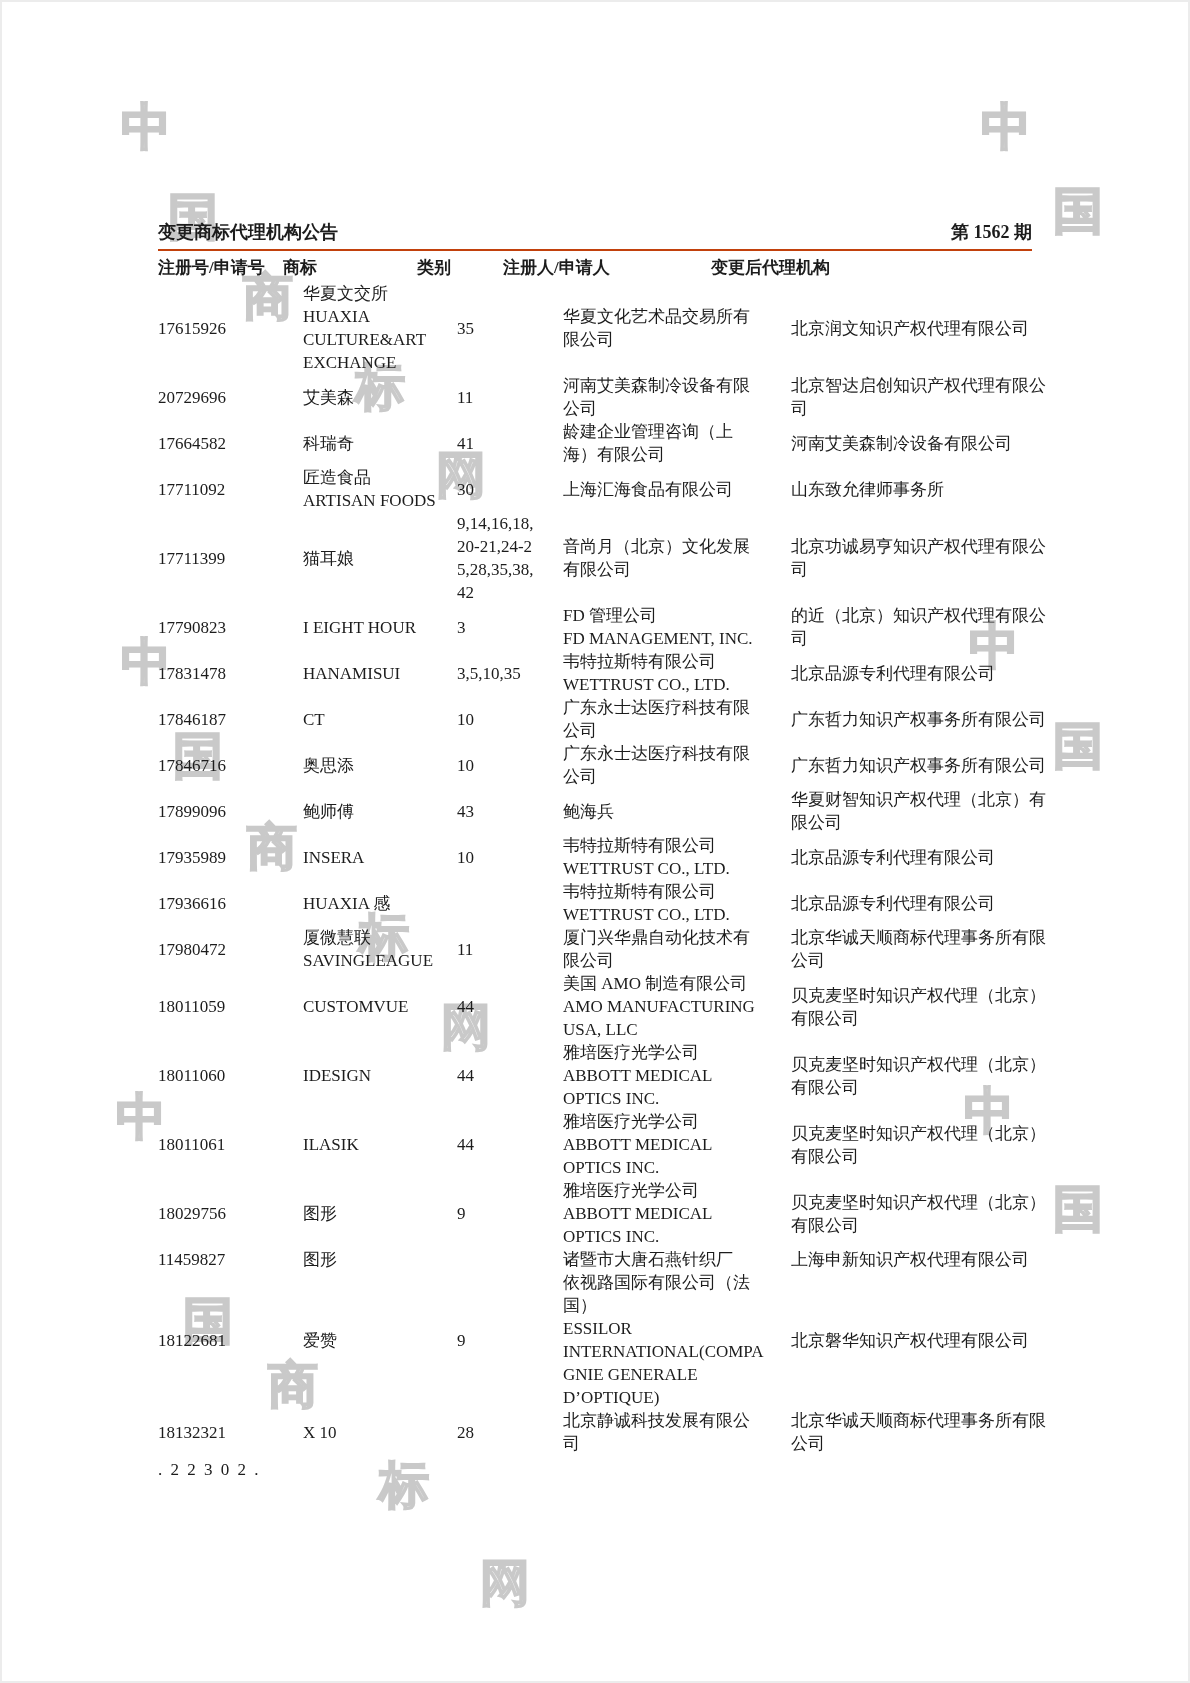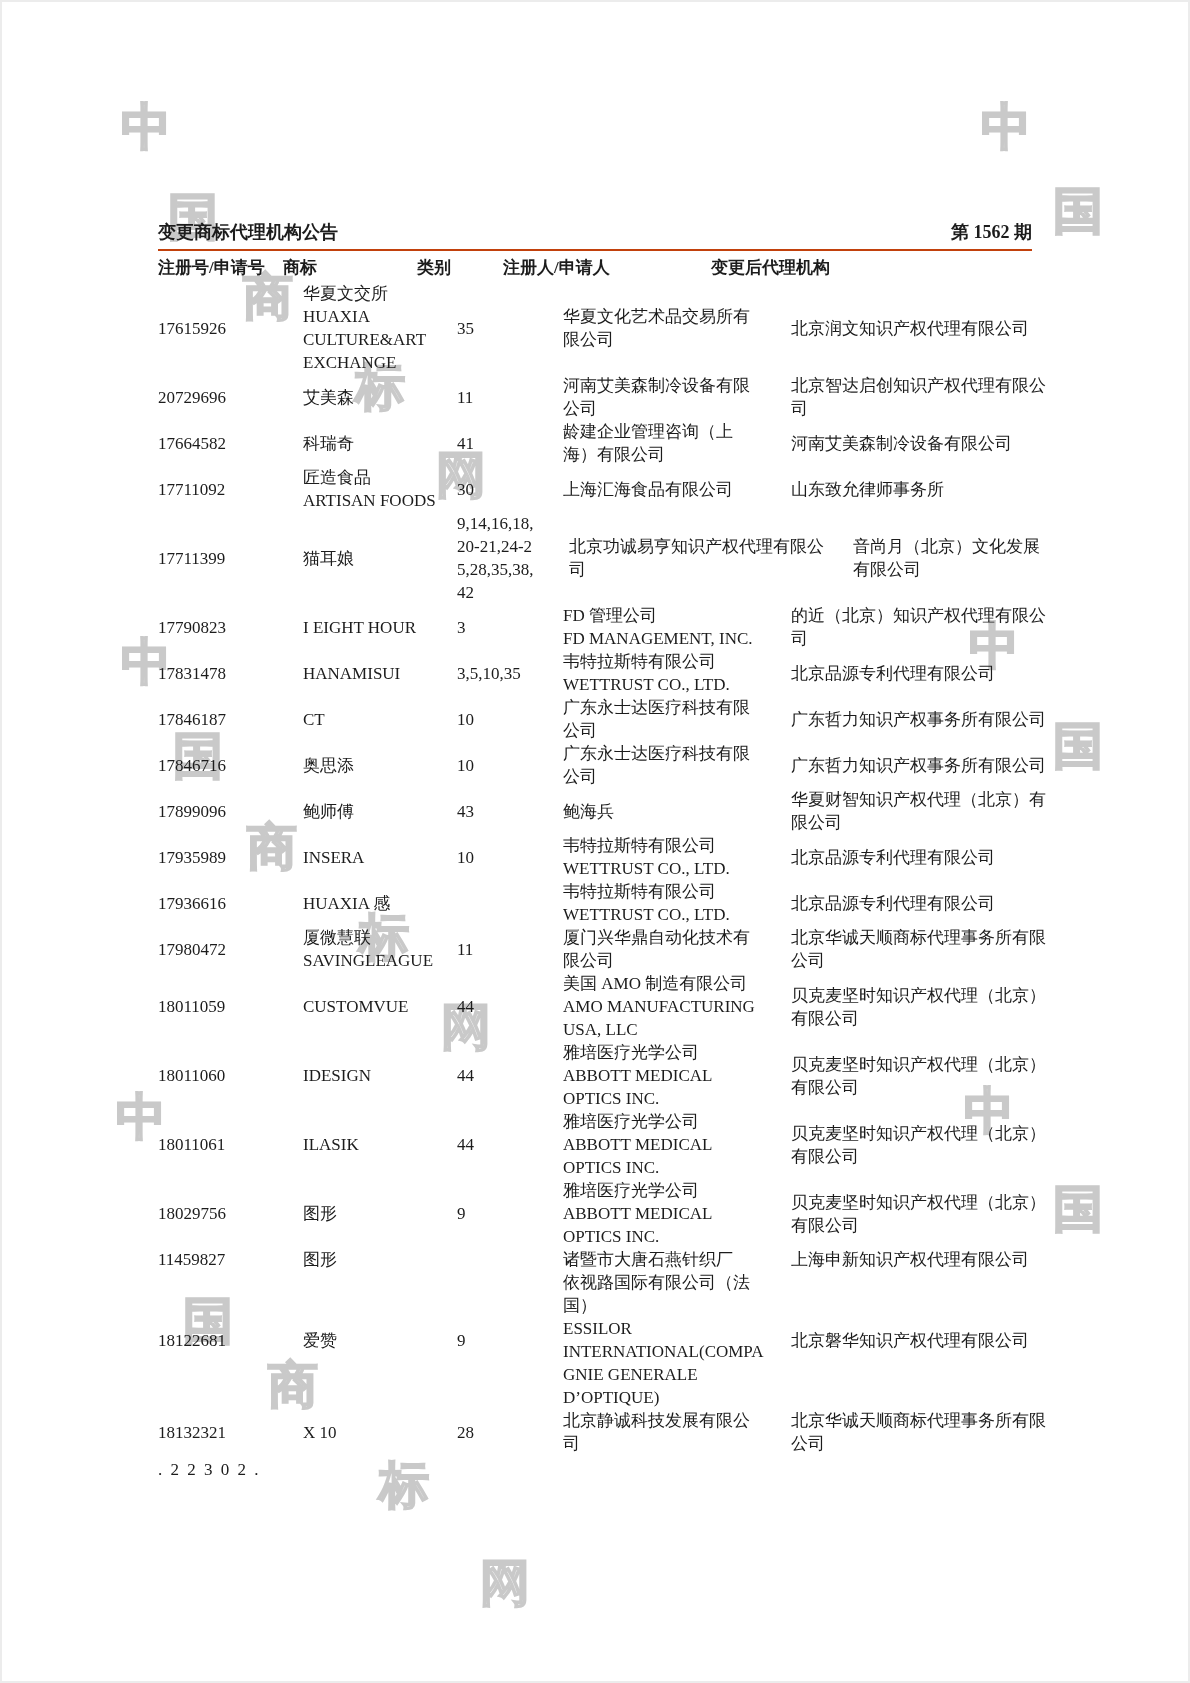--- a/index.html
+++ b/index.html
@@ -136,22 +136,22 @@
 ARTISAN FOODS</div>
     <div class="cell c3">30</div>
     <div class="cell c4">上海汇海食品有限公司</div>
     <div class="cell c5">山东致允律师事务所</div>
   </div>
 
   <div class="row">
     <div class="cell c1">17711399</div>
     <div class="cell c2">猫耳娘</div>
     <div class="cell c3">9,14,16,18,20-21,24-25,28,35,38,42</div>
+    <div class="cell c4">音尚月（北京）文化发展有限公司</div>
     <div class="cell c5">北京功诚易亨知识产权代理有限公司</div>
-    <div class="cell c4">音尚月（北京）文化发展有限公司</div>
   </div>
 
   <div class="row">
     <div class="cell c1">17790823</div>
     <div class="cell c2">I EIGHT HOUR</div>
     <div class="cell c3">3</div>
     <div class="cell c4">FD 管理公司
 FD MANAGEMENT, INC.</div>
     <div class="cell c5">的近（北京）知识产权代理有限公司</div>
   </div>

